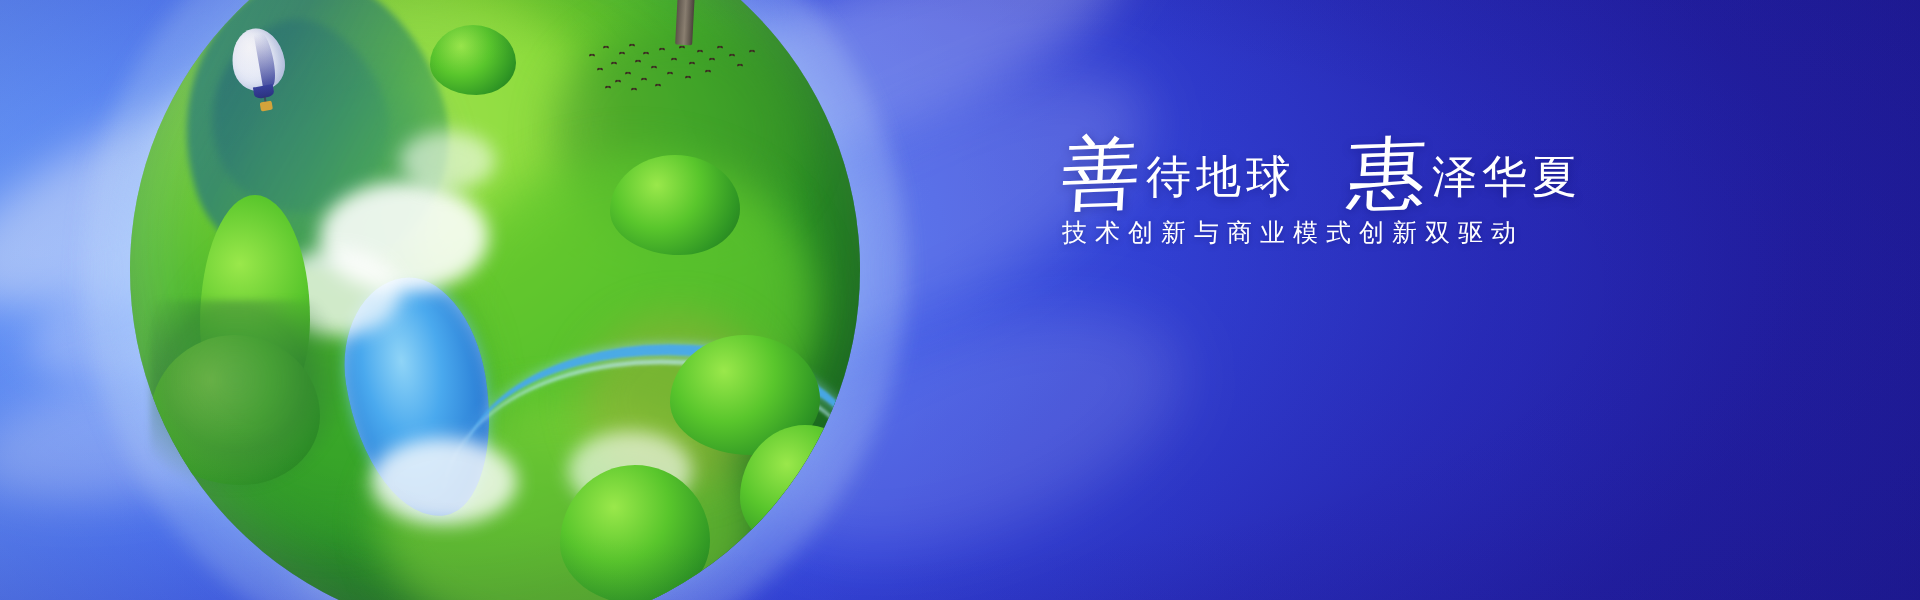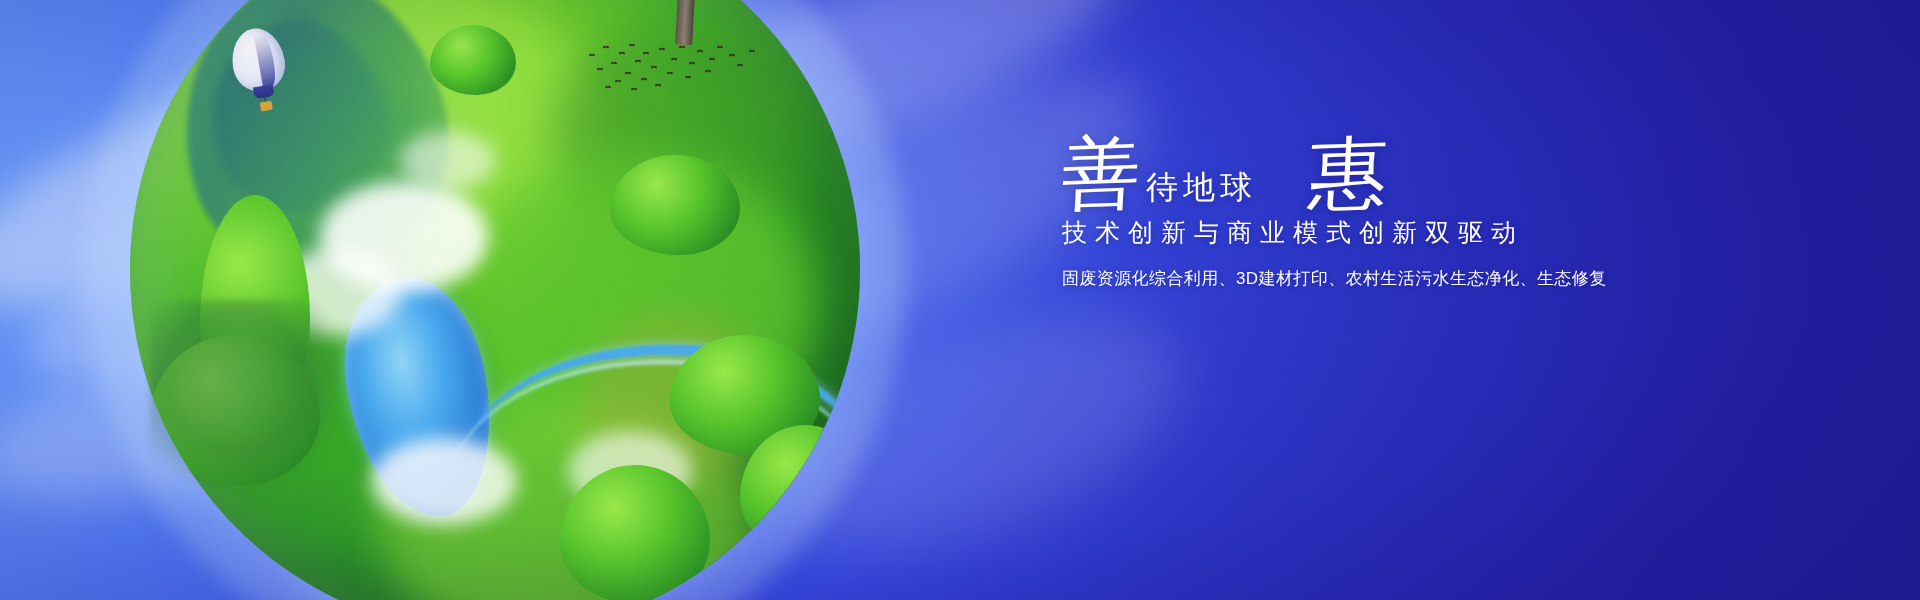--- a/index.html
+++ b/index.html
@@ -214,22 +214,22 @@
     text-shadow:0 2px 10px rgba(10,10,80,0.35);
     margin-bottom:6px;
   }
   .cal-big{
     font-family:"DejaVu Serif","Liberation Serif",serif;
     font-size:78px;line-height:0.92;font-weight:400;
     transform:skewX(-5deg) rotate(-2deg);
     margin-right:6px;letter-spacing:0;
   }
   .cal-small{
-    font-family:Liberation Serif, serif;
-    font-size:32px;line-height:1;font-weight:400;
+    font-family:Liberation Mono, monospace;
+    font-size:45px;line-height:1;font-weight:400;
     letter-spacing:5px;padding-bottom:7px;
   }
   .head-gap{display:inline-block;width:52px;}
 
   .subtitle{
     color:#ffffff;font-size:25px;letter-spacing:8px;font-weight:400;
     white-space:nowrap;
     text-shadow:0 1px 6px rgba(10,10,80,0.35);
   }
   .description{
@@ -365,21 +365,21 @@
 
   <div class="sky-vignette"></div>
 
   <div class="content">
 
     <div class="headline">
       <span class="cal-big">善</span>
       <span class="cal-small">待地球</span>
       <span class="head-gap"></span>
       <span class="cal-big">惠</span>
+      <span class="cal-small">泽华夏</span>
     </div>
 
     <div class="subtitle">技术创新与商业模式创新双驱动</div>
 
-    <div class="description">固废资源化综合利用、3D建材打印、农村生活污水生态净化、生态修复</div>
 
 
   </div>
 </div>
 
 </body></html>

